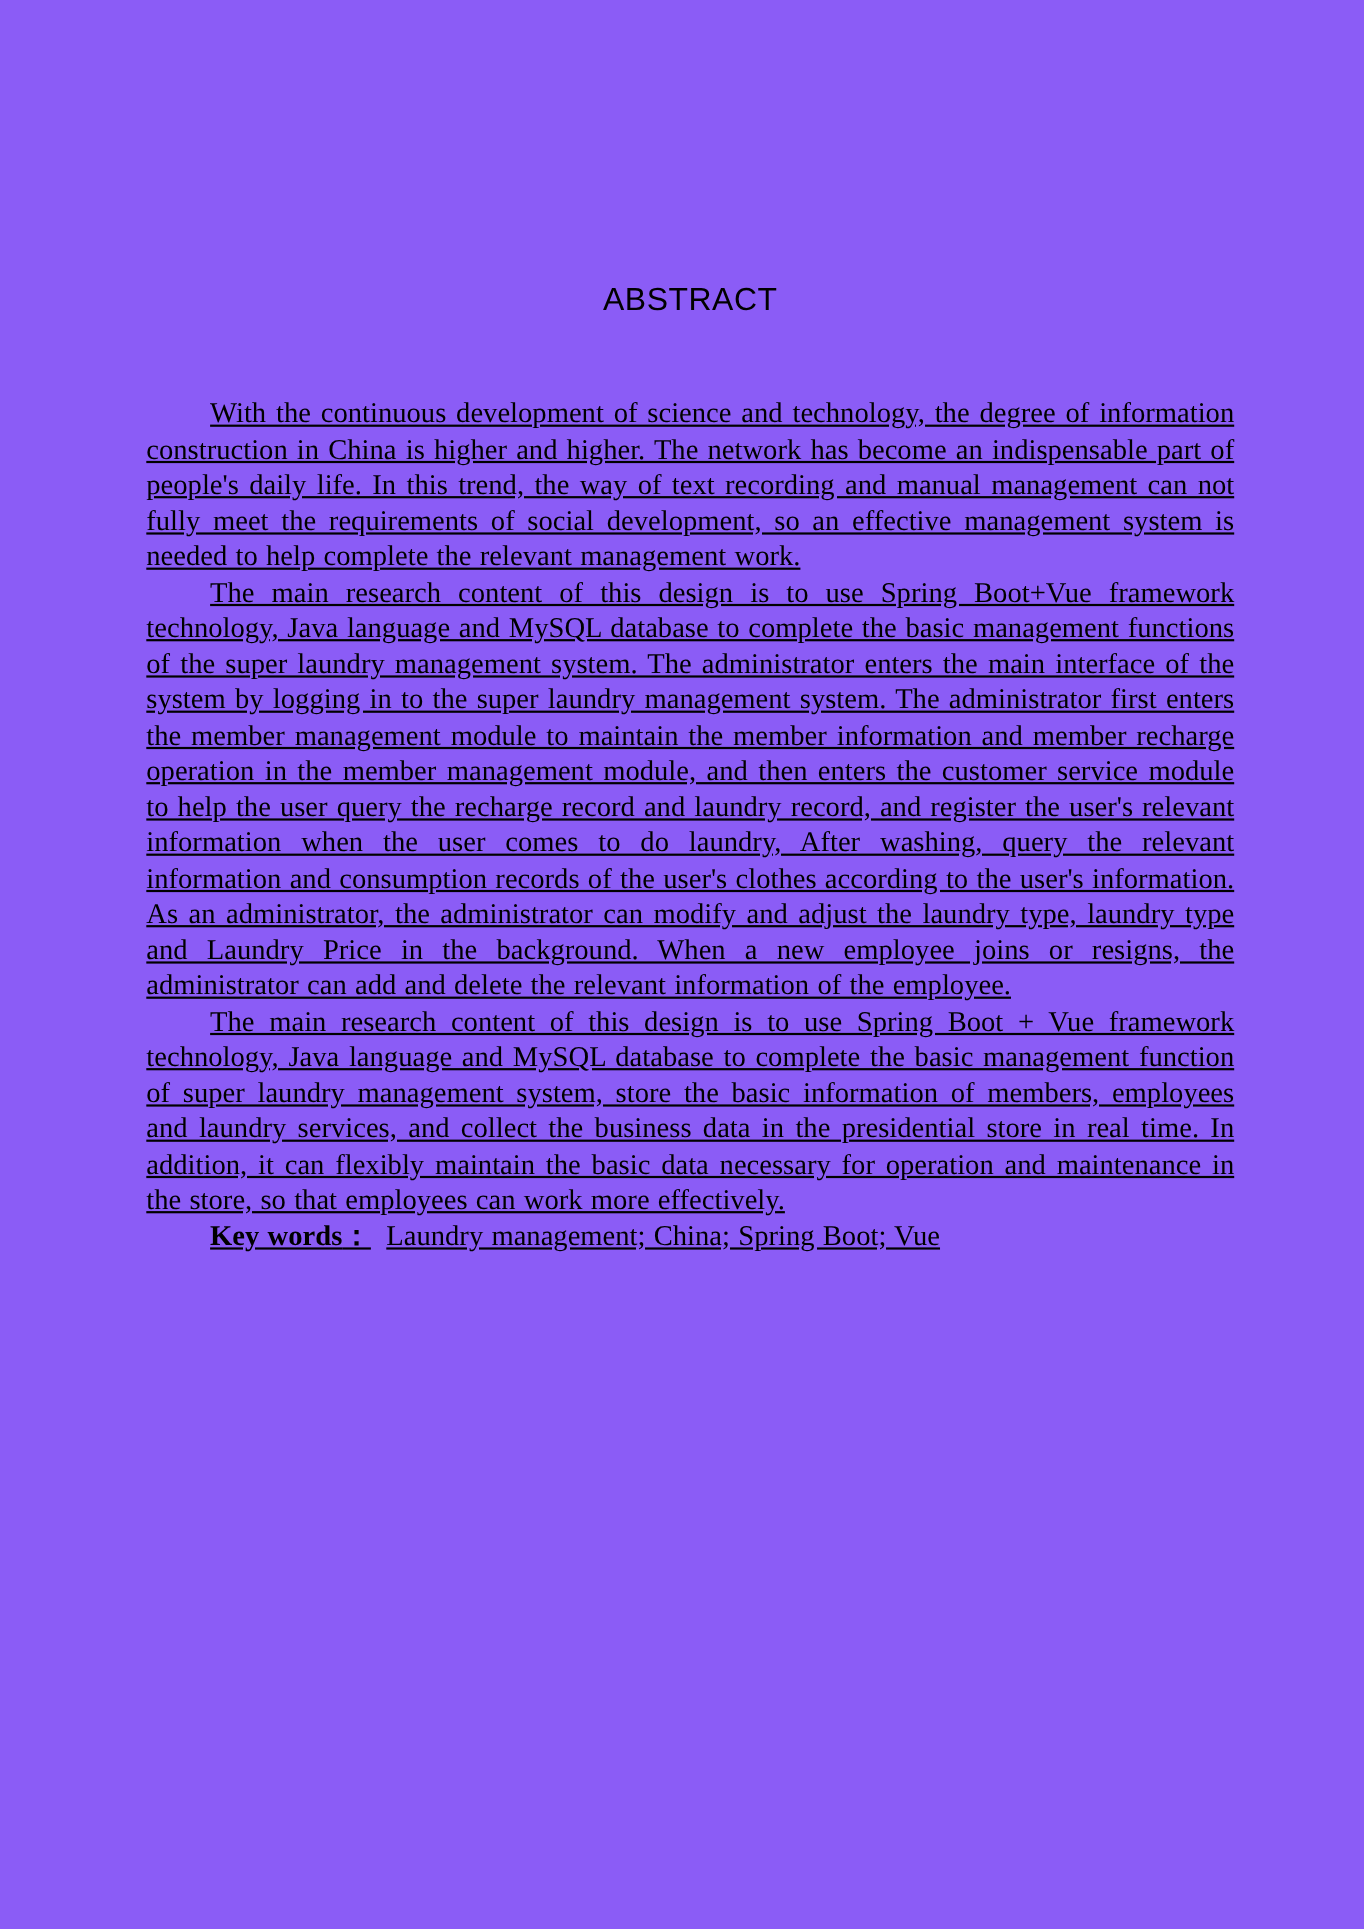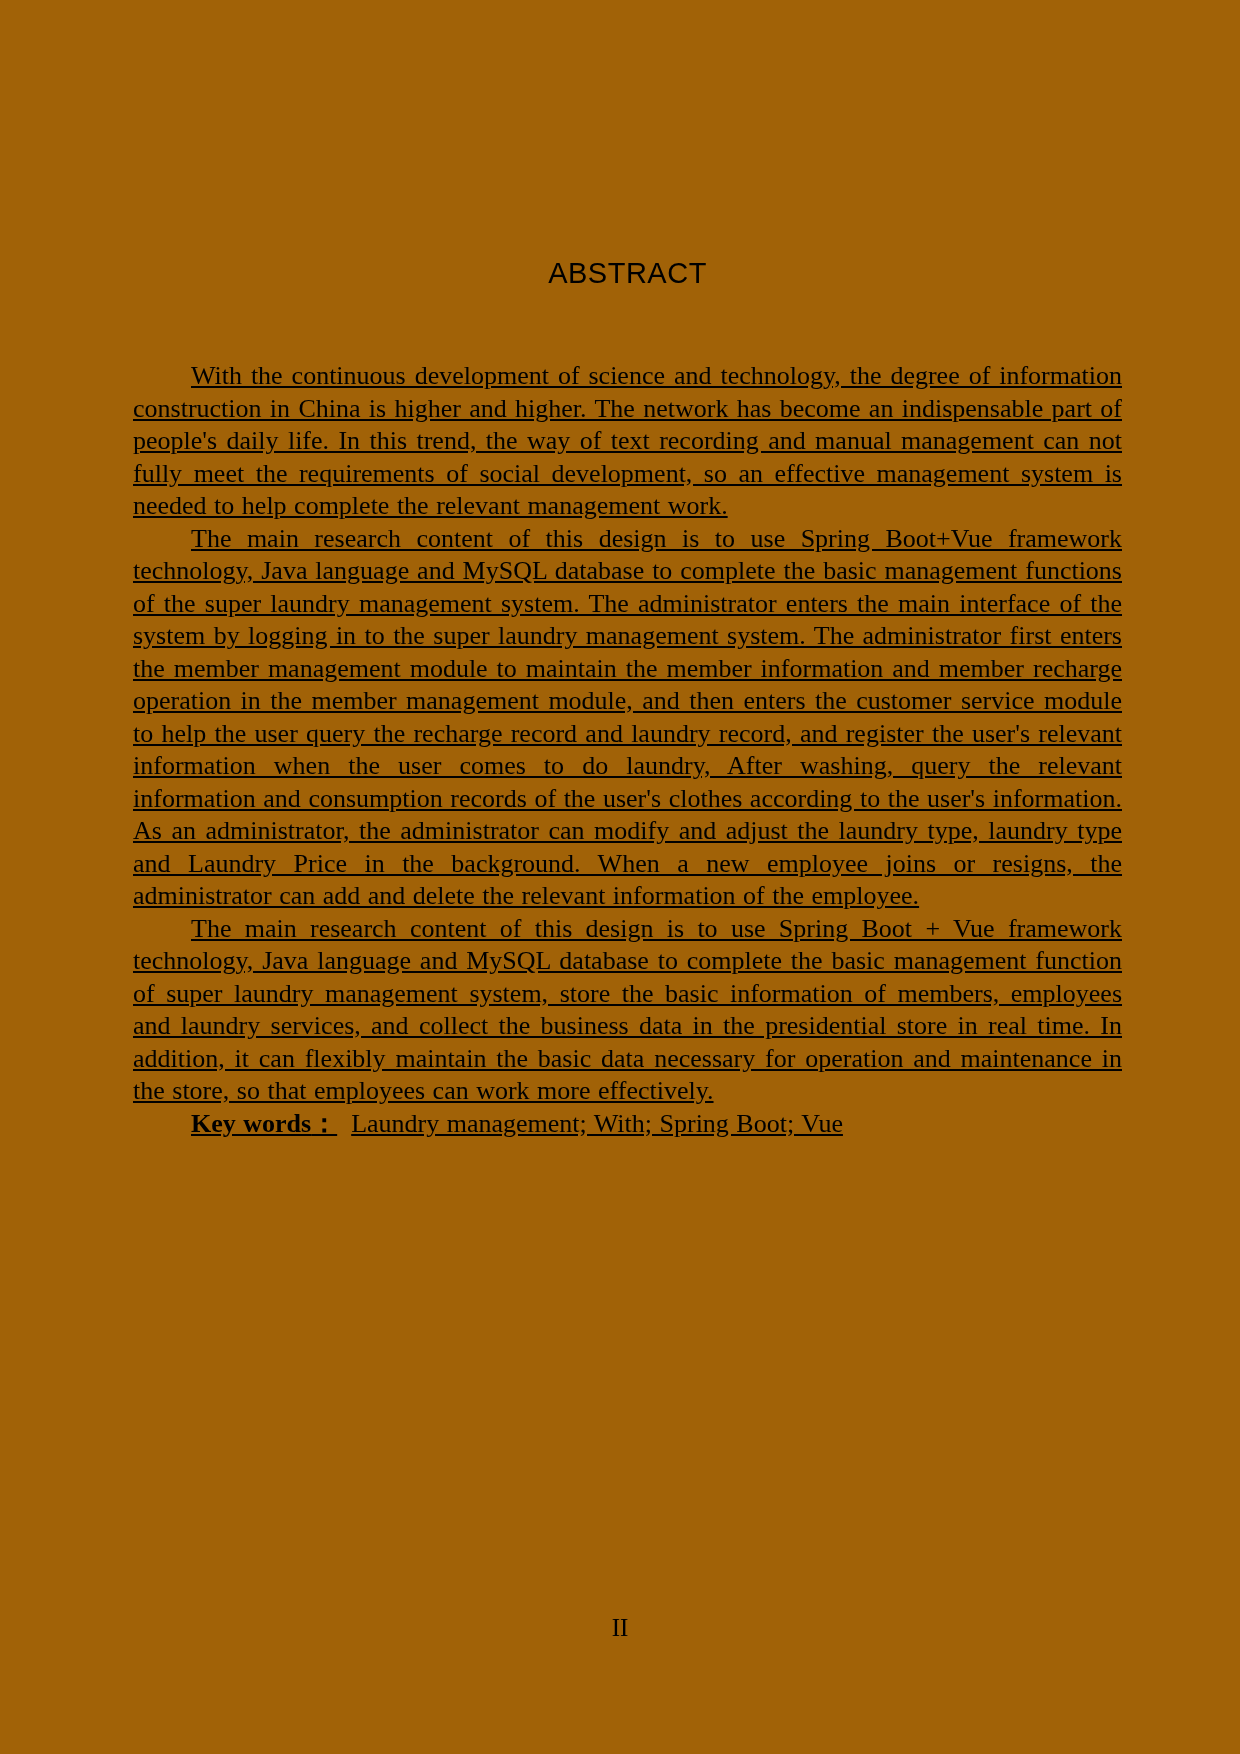--- a/index.html
+++ b/index.html
@@ -9,21 +9,21 @@
     height: 1754px;
     position: relative;
     font-family: "Liberation Serif", serif;
     color: #000000;
   }
   .page {
     position: absolute;
     left: 0; top: 0;
     width: 1240px;
     height: 1754px;
-    background: #a16207;
+    background: #8b5cf6;
     overflow: hidden;
   }
   .content {
     position: absolute;
     left: 133px;
     top: 255px;
     width: 989px;
   }
   .doc-title {
     font-family: "Liberation Sans", sans-serif;
@@ -73,20 +73,17 @@
 <div class="page">
   <div class="content">
 
     <h1 class="doc-title">ABSTRACT</h1>
 
     <div class="body-text">
       <p>With the continuous development of science and technology, the degree of information construction in China is higher and higher. The network has become an indispensable part of people's daily life. In this trend, the way of text recording and manual management can not fully meet the requirements of social development, so an effective management system is needed to help complete the relevant management work.</p>
       <p>The main research content of this design is to use Spring Boot+Vue framework technology, Java language and MySQL database to complete the basic management functions of the super laundry management system. The administrator enters the main interface of the system by logging in to the super laundry management system. The administrator first enters the member management module to maintain the member information and member recharge operation in the member management module, and then enters the customer service module to help the user query the recharge record and laundry record, and register the user's relevant information when the user comes to do laundry, After washing, query the relevant information and consumption records of the user's clothes according to the user's information. As an administrator, the administrator can modify and adjust the laundry type, laundry type and Laundry Price in the background. When a new employee joins or resigns, the administrator can add and delete the relevant information of the employee.</p>
       <p>The main research content of this design is to use Spring Boot + Vue framework technology, Java language and MySQL database to complete the basic management function of super laundry management system, store the basic information of members, employees and laundry services, and collect the business data in the presidential store in real time. In addition, it can flexibly maintain the basic data necessary for operation and maintenance in the store, so that employees can work more effectively.</p>
 
-      <p class="keywords-line"><span class="keywords-label">Key words</span><span class="keywords-separator">：</span><span class="keywords-text">Laundry management; With; Spring Boot; Vue</span></p>
+      <p class="keywords-line"><span class="keywords-label">Key words</span><span class="keywords-separator">：</span><span class="keywords-text">Laundry management; China; Spring Boot; Vue</span></p>
     </div>
   </div>
 
-  <div class="page-footer">
-    <span>II</span>
-  </div>
 </div>
 
 </body></html>

